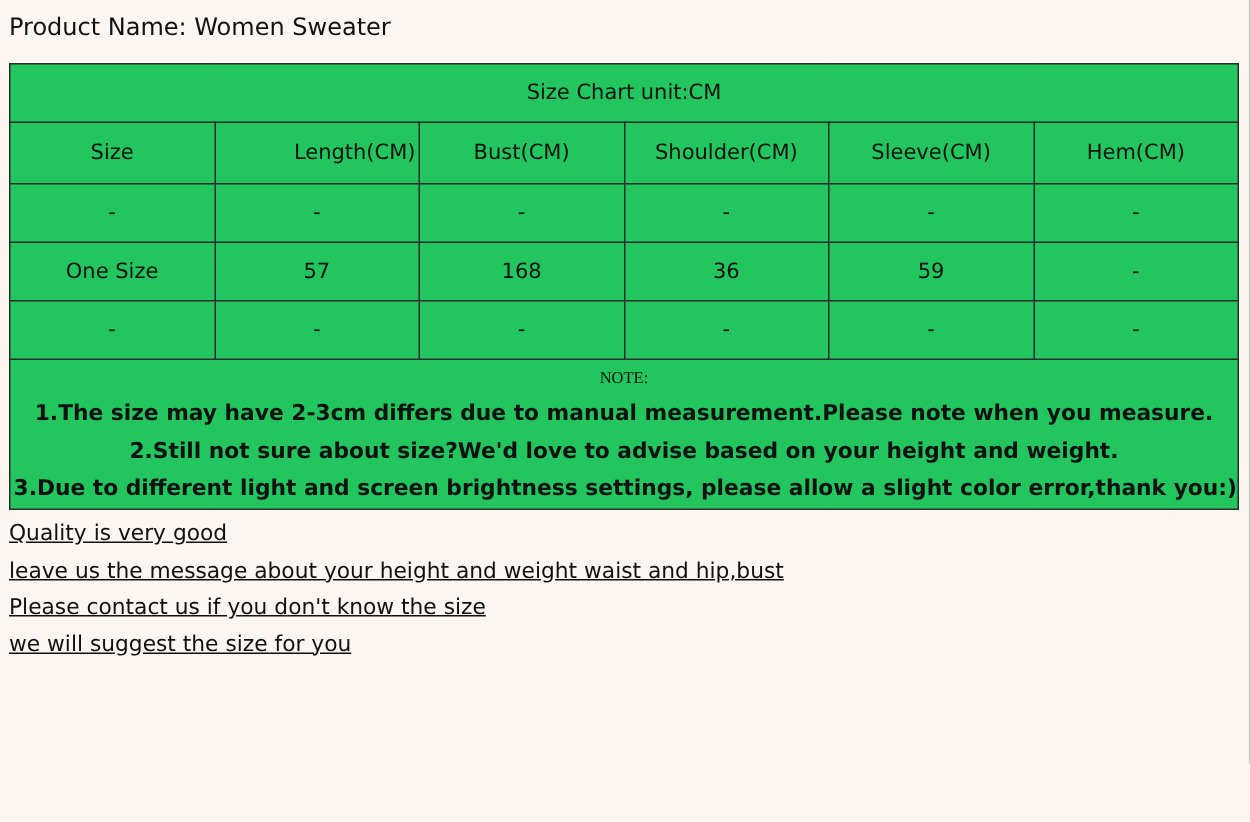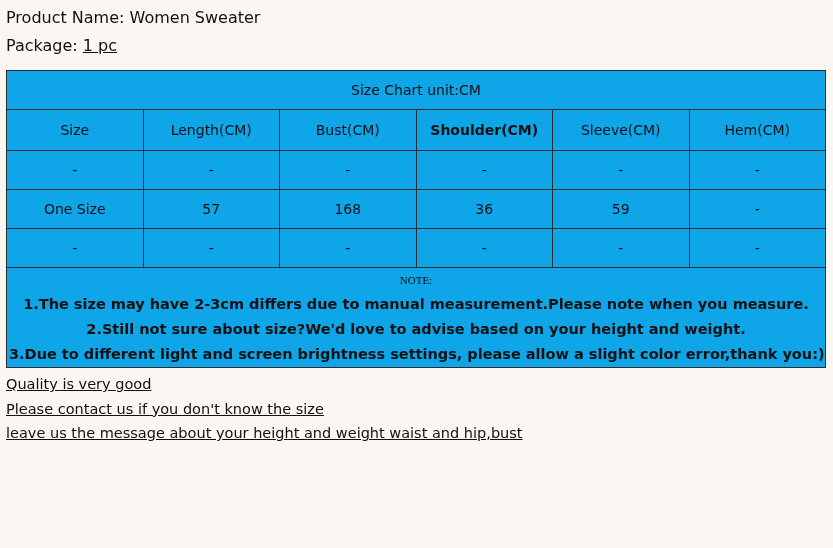--- a/index.html
+++ b/index.html
@@ -33,21 +33,21 @@
     
   }
   .underline-word {
     text-decoration: underline;
   }
   table.size-chart {
     width: 820px;
     margin: 10px 0 0 6px;
     border-collapse: collapse;
     table-layout: fixed;
-    background: #0ea5e9;
+    background: #22c55e;
   }
   table.size-chart td {
     border: 1px solid #2b2b2b;
     text-align: center;
     font-size: 14px;
     height: 38px;
     padding: 0 2px;
     vertical-align: middle;
   }
   td.chart-title {
@@ -87,36 +87,32 @@
 </head>
 <body>
 
 <div class="page">
 
   <div class="top-info">
     <div class="info-line">
       <span>Product Name:</span>
       <span class="val">Women Sweater</span>
     </div>
-    <div class="info-line">
-      <span>Package:</span>
-      <span class="val underline-word">1 pc</span>
-    </div>
   </div>
 
   <table class="size-chart">
     <tbody>
       <tr>
         <td class="chart-title" colspan="6">Size Chart  unit:CM</td>
       </tr>
       <tr class="header-row">
         <td style="width:123px;">Size</td>
-        <td style="width:124px;">Length(CM)</td>
+        <td style="width:124px;text-align:right;">Length(CM)</td>
         <td style="width:124px;">Bust(CM)</td>
-        <td style="width:167px;font-weight:bold;">Shoulder(CM)</td>
+        <td style="width:167px;">Shoulder(CM)</td>
         <td style="width:127px;">Sleeve(CM)</td>
         <td>Hem(CM)</td>
       </tr>
       <tr>
         <td>-</td>
         <td>-</td>
         <td>-</td>
         <td>-</td>
         <td>-</td>
         <td>-</td>
@@ -143,17 +139,18 @@
           <div class="note-line">1.The size may have 2-3cm differs due to manual measurement.Please note when you measure.</div>
           <div class="note-line">2.Still not sure about size?We'd love to advise based on your height and weight.</div>
           <div class="note-line">3.Due to different light and screen brightness settings, please allow a slight color error,thank you:)</div>
         </td>
       </tr>
     </tbody>
   </table>
 
   <div class="bottom-info">
     <div class="bottom-line">Quality is very good</div>
+    <div class="bottom-line">leave us the message about your height and weight waist and hip,bust</div>
     <div class="bottom-line">Please contact us if you don't know the size</div>
-    <div class="bottom-line">leave us the message about your height and weight waist and hip,bust</div>
+    <div class="bottom-line">we will suggest the size for you</div>
   </div>
 
 </div>
 
 </body></html>

